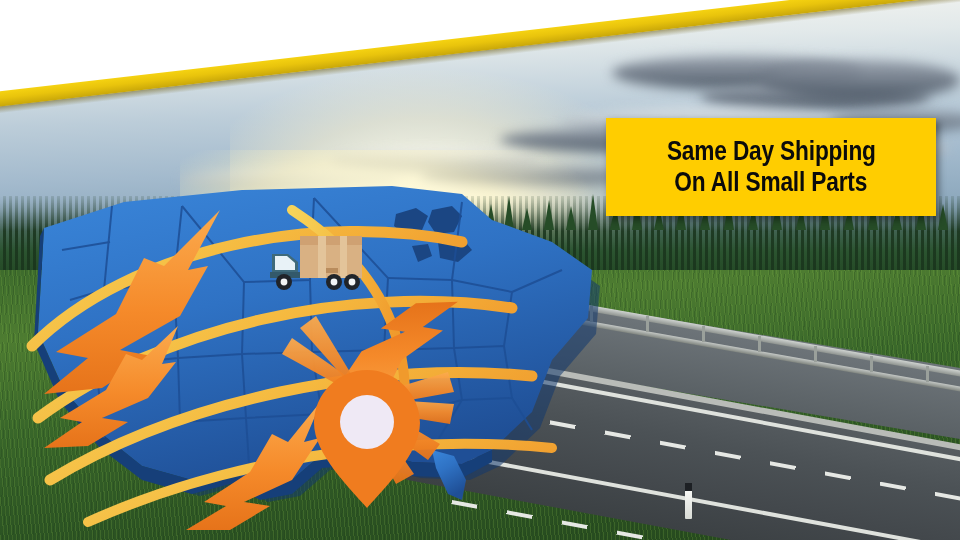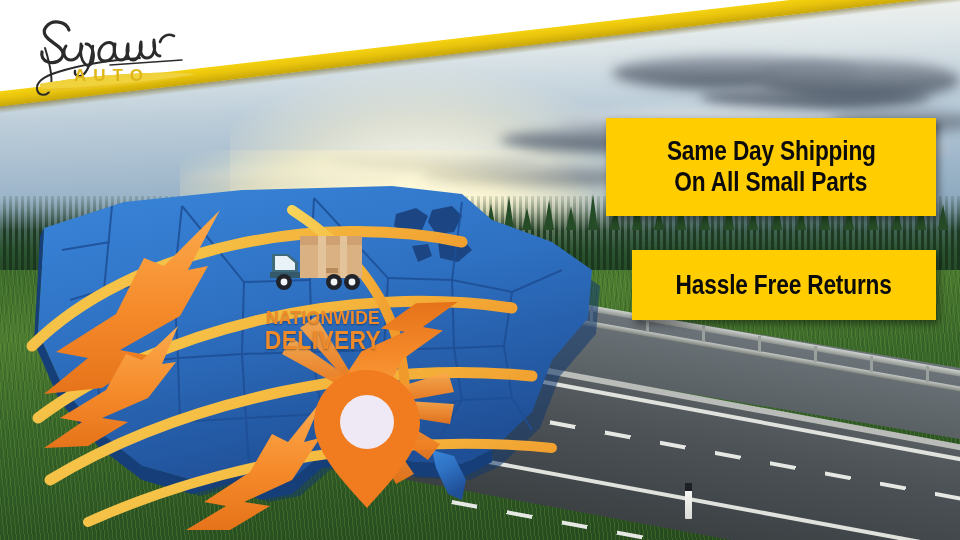--- a/index.html
+++ b/index.html
@@ -358,60 +358,26 @@
 
       <circle cx="16" cy="50" r="8" fill="#20242a"></circle>
         <circle cx="16" cy="50" r="3.4" fill="#f3f5f6"></circle>
       <circle cx="66" cy="50" r="8" fill="#20242a"></circle>
         <circle cx="66" cy="50" r="3.4" fill="#f3f5f6"></circle>
       <circle cx="84" cy="50" r="8" fill="#20242a"></circle>
         <circle cx="84" cy="50" r="3.4" fill="#f3f5f6"></circle>
     </svg>
   </div>
 
-  <div class="mapLabel">
-    <span class="l1">NATIONWIDE</span>
-    <span class="l2">DELIVERY</span>
-  </div>
 
   <div class="headerWhite"></div>
   <div class="swooshShade"></div>
   <div class="swoosh"></div>
 
-  <div class="logo">
-    <svg width="200" height="92" viewBox="0 0 200 92" xmlns="http://www.w3.org/2000/svg">
-
-      <g fill="none" stroke="#2b2b2b" stroke-linecap="round" stroke-linejoin="round">
-        <path d="M55 22 C52 13, 38 11, 32 19 C25 28, 40 34, 46 40
-                 C54 48, 44 57, 34 54 C29 52.5, 27 48, 28 44" stroke-width="3.2"></path>
-        <path d="M31 40 C36 56, 40 72, 36 82 C33 89, 24 88, 23 81
-                 C22 73, 31 68, 44 64 C66 57, 98 52, 126 50" stroke-width="2"></path>
-        <path d="M52 38 C48 44, 50 52, 57 52 C63 52, 67 45, 68 38" stroke-width="3"></path>
-        <path d="M67 36 C66 44, 67 52, 71 56 C74 59, 78 57, 79 52
-                 C81 44, 77 36, 72 36" stroke-width="2.8"></path>
-        <path d="M79 38 C78 48, 76 60, 70 66 C66 70, 60 68, 61 63" stroke-width="2.4"></path>
-        <path d="M88 38 C83 44, 84 53, 91 53 C98 53, 102 45, 100 38
-                 C99 34, 93 33, 89 37" stroke-width="3"></path>
-        <path d="M101 36 C99 44, 101 52, 107 52 C112 52, 115 45, 114 38" stroke-width="3"></path>
-        <path d="M114 36 C112 44, 113 52, 119 52 C124 52, 128 44, 127 36" stroke-width="3"></path>
-        <path d="M127 34 C125 42, 127 50, 133 50 C139 50, 142 42, 140 34" stroke-width="3"></path>
-        <path d="M140 32 C139 40, 141 48, 146 48" stroke-width="2.8"></path>
-        <path d="M146 34 C148 28, 154 25, 160 28" stroke-width="2.6"></path>
-        <path d="M96 57 L168 52" stroke-width="1.6"></path>
-      </g>
-
-      <path d="M26 76 C70 68, 140 62, 182 66 C150 74, 80 82, 28 84 Z" fill="#e8c421"></path>
-      <path d="M26 76 C70 68, 140 62, 182 66 C150 72, 82 79, 28 81 Z" fill="#f0d23c"></path>
-    </svg>
-    <div class="logoAuto">AUTO</div>
-  </div>
 
   <div class="box" id="box1">
     <span class="line">Same Day Shipping</span>
     <span class="line">On All Small Parts</span>
   </div>
 
-  <div class="box" id="box2">
-    <span class="line">Hassle Free Returns</span>
-  </div>
 
 
 </div>
 
 </body></html>

